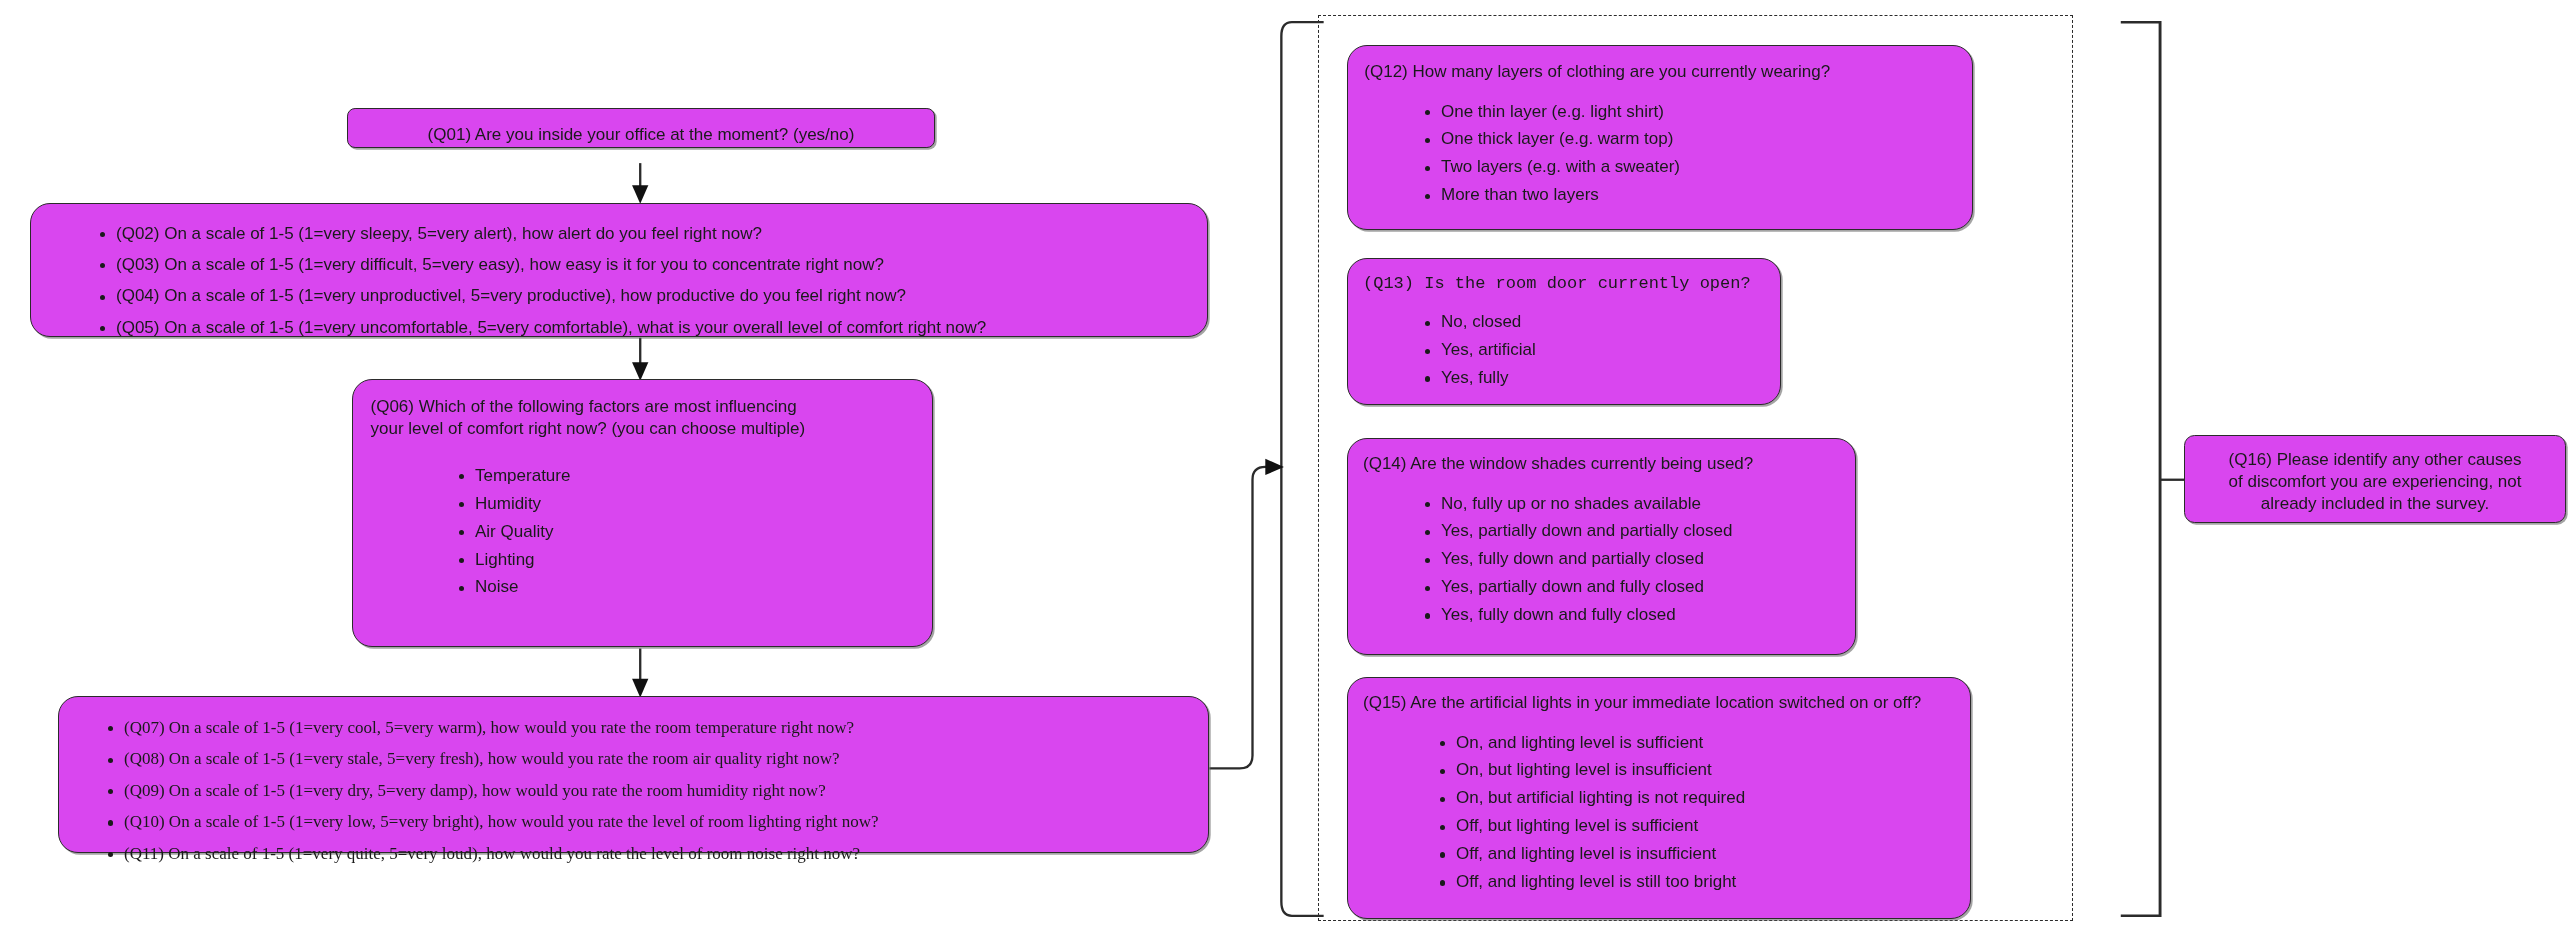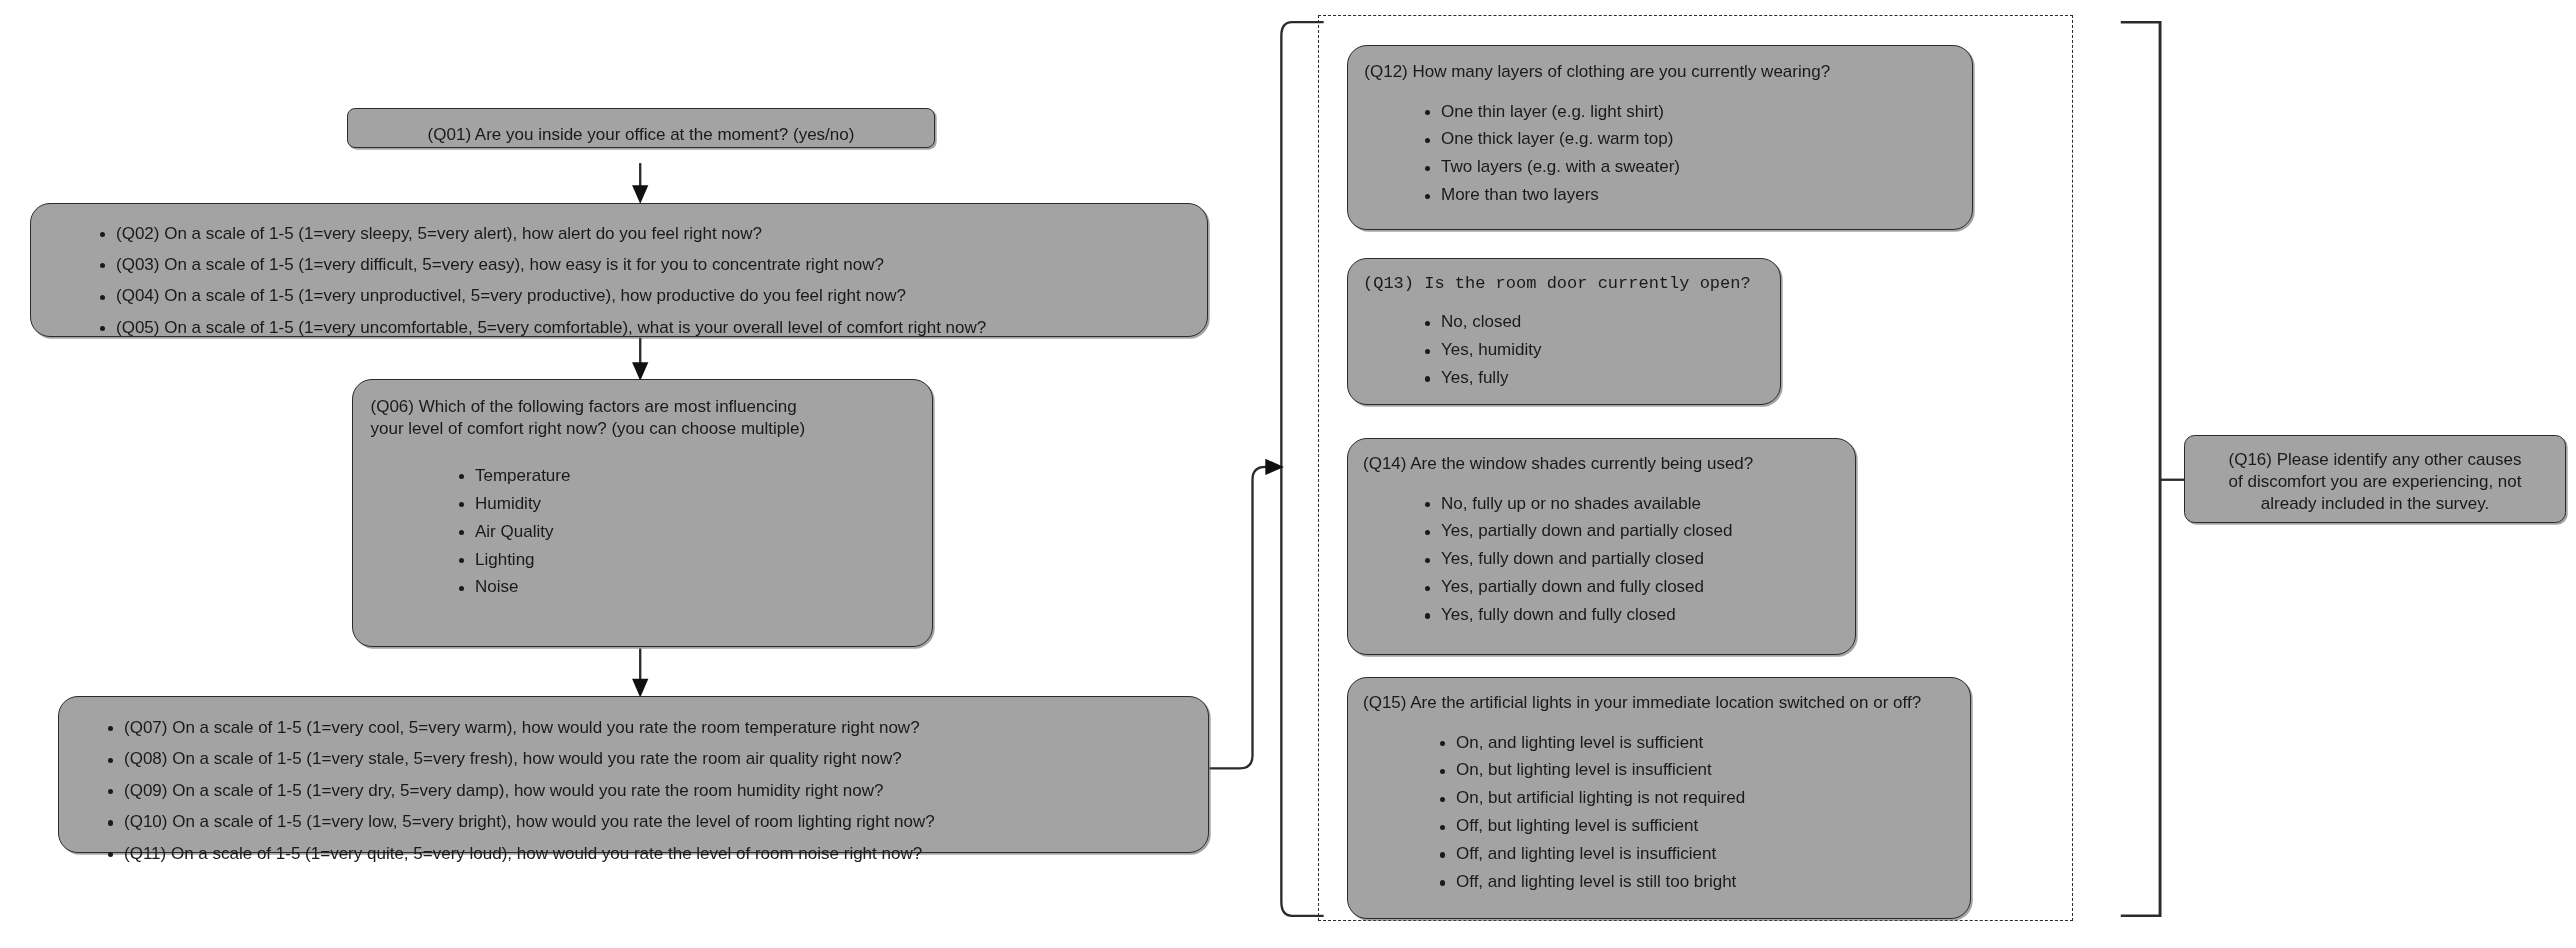--- a/index.html
+++ b/index.html
@@ -14,21 +14,21 @@
     background: #ffffff;
     font-family: "Liberation Sans", sans-serif;
     color: #1a1a1a;
     overflow: hidden;
   }
 
   
   .node {
     position: absolute;
     box-sizing: border-box;
-    background: #a3a3a3;
+    background: #d946ef;
     border: 1.7px solid #2b2b2b;
     border-radius: 20px;
     box-shadow: 1.7px 1.7px 0 0 rgba(90,90,90,0.55);
   }
   .node .q-title {
     font-size: 17px;
     line-height: 1.30;
     color: #1a1a1a;
     white-space: pre-line;
   }
@@ -68,21 +68,21 @@
   #node-q01 { left: 347px;  top: 108px;  width: 588px; height: 40px;  border-radius: 8.1px; }
   #node-q01 .q-title { padding: 15px 17.5px 0 17.5px; }
 
   #node-q02_05 { left: 30px;  top: 203px; width: 1178px; height: 134px; padding-left: 20px; }
   #node-q02_05 .inner { padding: 18.6px 0 0 42px; }
 
   #node-q06 { left: 352px; top: 379px; width: 581px; height: 268px; }
   #node-q06 .q-title { padding: 16.3px 17.5px 0 17.5px; }
   #node-q06 .inner { padding: 24.4px 0 0 99px; }
 
-  #node-q07_11 { left: 58px; top: 696px; width: 1151px; height: 157px; }
+  #node-q07_11 { left: 58px; top: 696px; width: 1151px; height: 157px; font-family: Liberation Serif, serif; }
   #node-q07_11 .inner { padding: 20px 0 0 42px; }
 
   #node-q12 { left: 1347px; top: 45px;  width: 626px; height: 185px; }
   #node-q12 .q-title { padding: 15px 16.3px 0 16.3px; }
   #node-q12 .inner { padding: 17.5px 0 0 70px; }
 
   #node-q13 { left: 1347px; top: 258px; width: 434px;  height: 147px; }
   #node-q13 .q-title { padding: 14px 15px 0 15px; font-family: Liberation Mono, monospace; }
   #node-q13 .inner { padding: 16.3px 0 0 70px; }
 
@@ -234,21 +234,21 @@
         <li>More than two layers</li>
       </ul>
     </div>
   </div>
 
   <div class="node" id="node-q13">
     <div class="q-title">(Q13) Is the room door currently open?</div>
     <div class="inner">
       <ul class="bullets opts">
         <li>No, closed</li>
-        <li>Yes, humidity</li>
+        <li>Yes, artificial</li>
         <li>Yes, fully</li>
       </ul>
     </div>
   </div>
 
   <div class="node" id="node-q14">
     <div class="q-title">(Q14) Are the window shades currently being used?</div>
     <div class="inner">
       <ul class="bullets opts">
         <li>No, fully up or no shades available</li>

